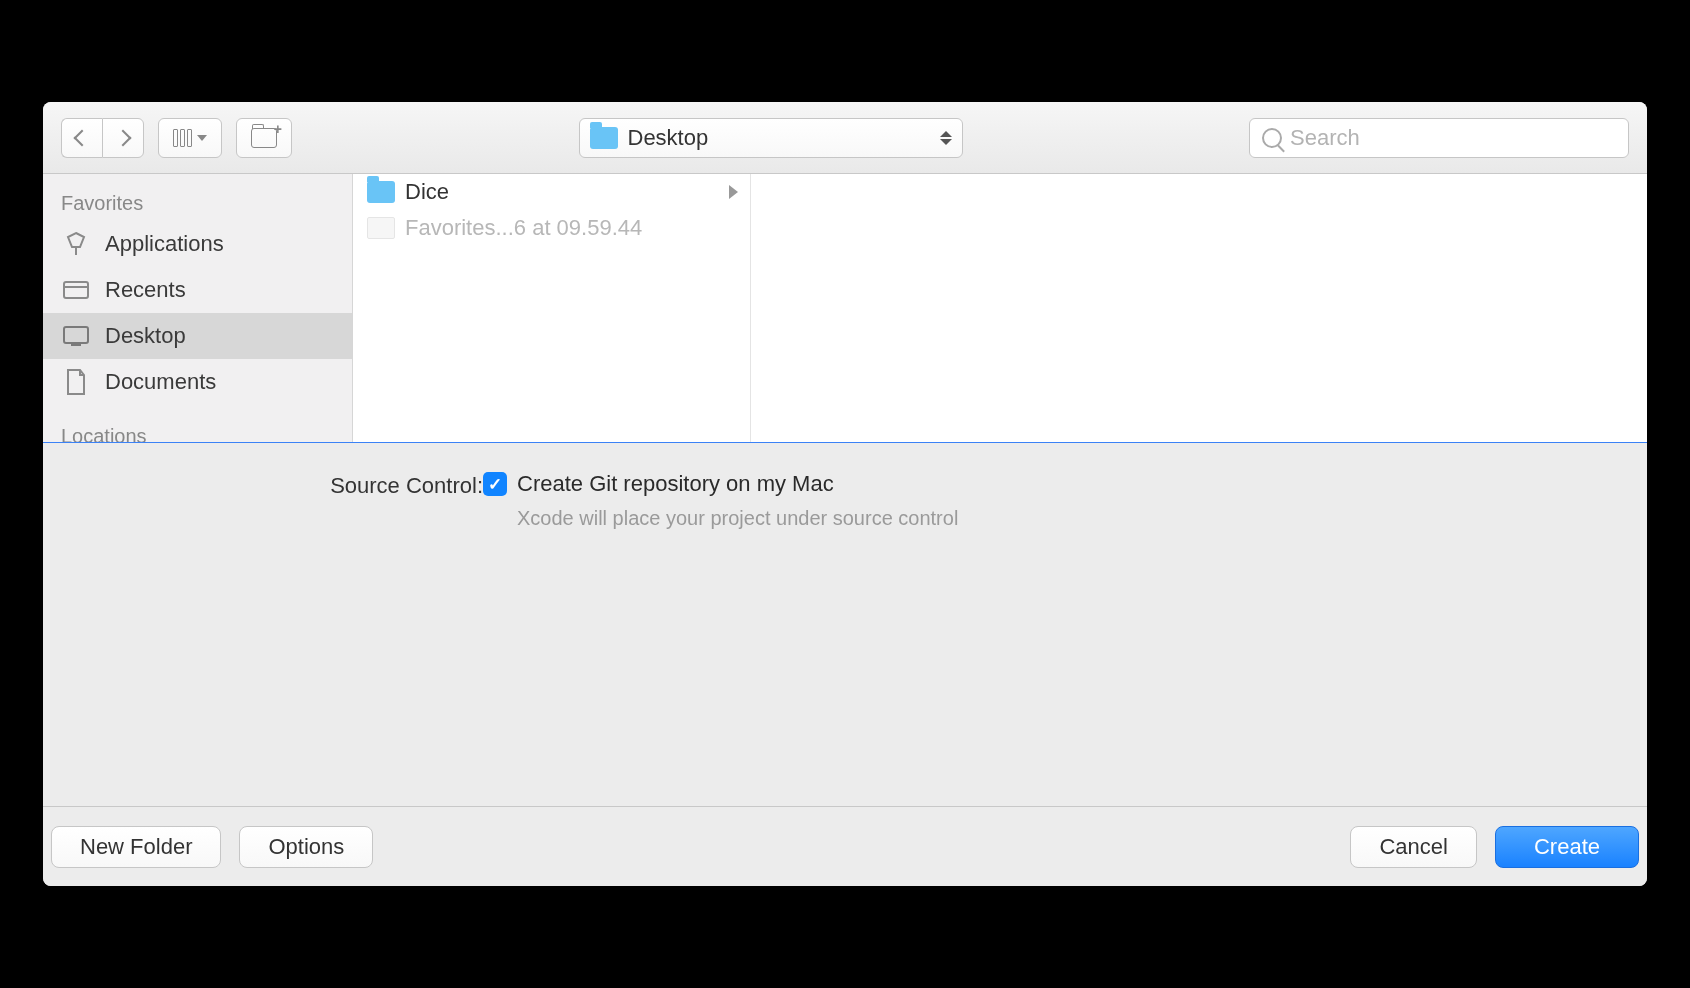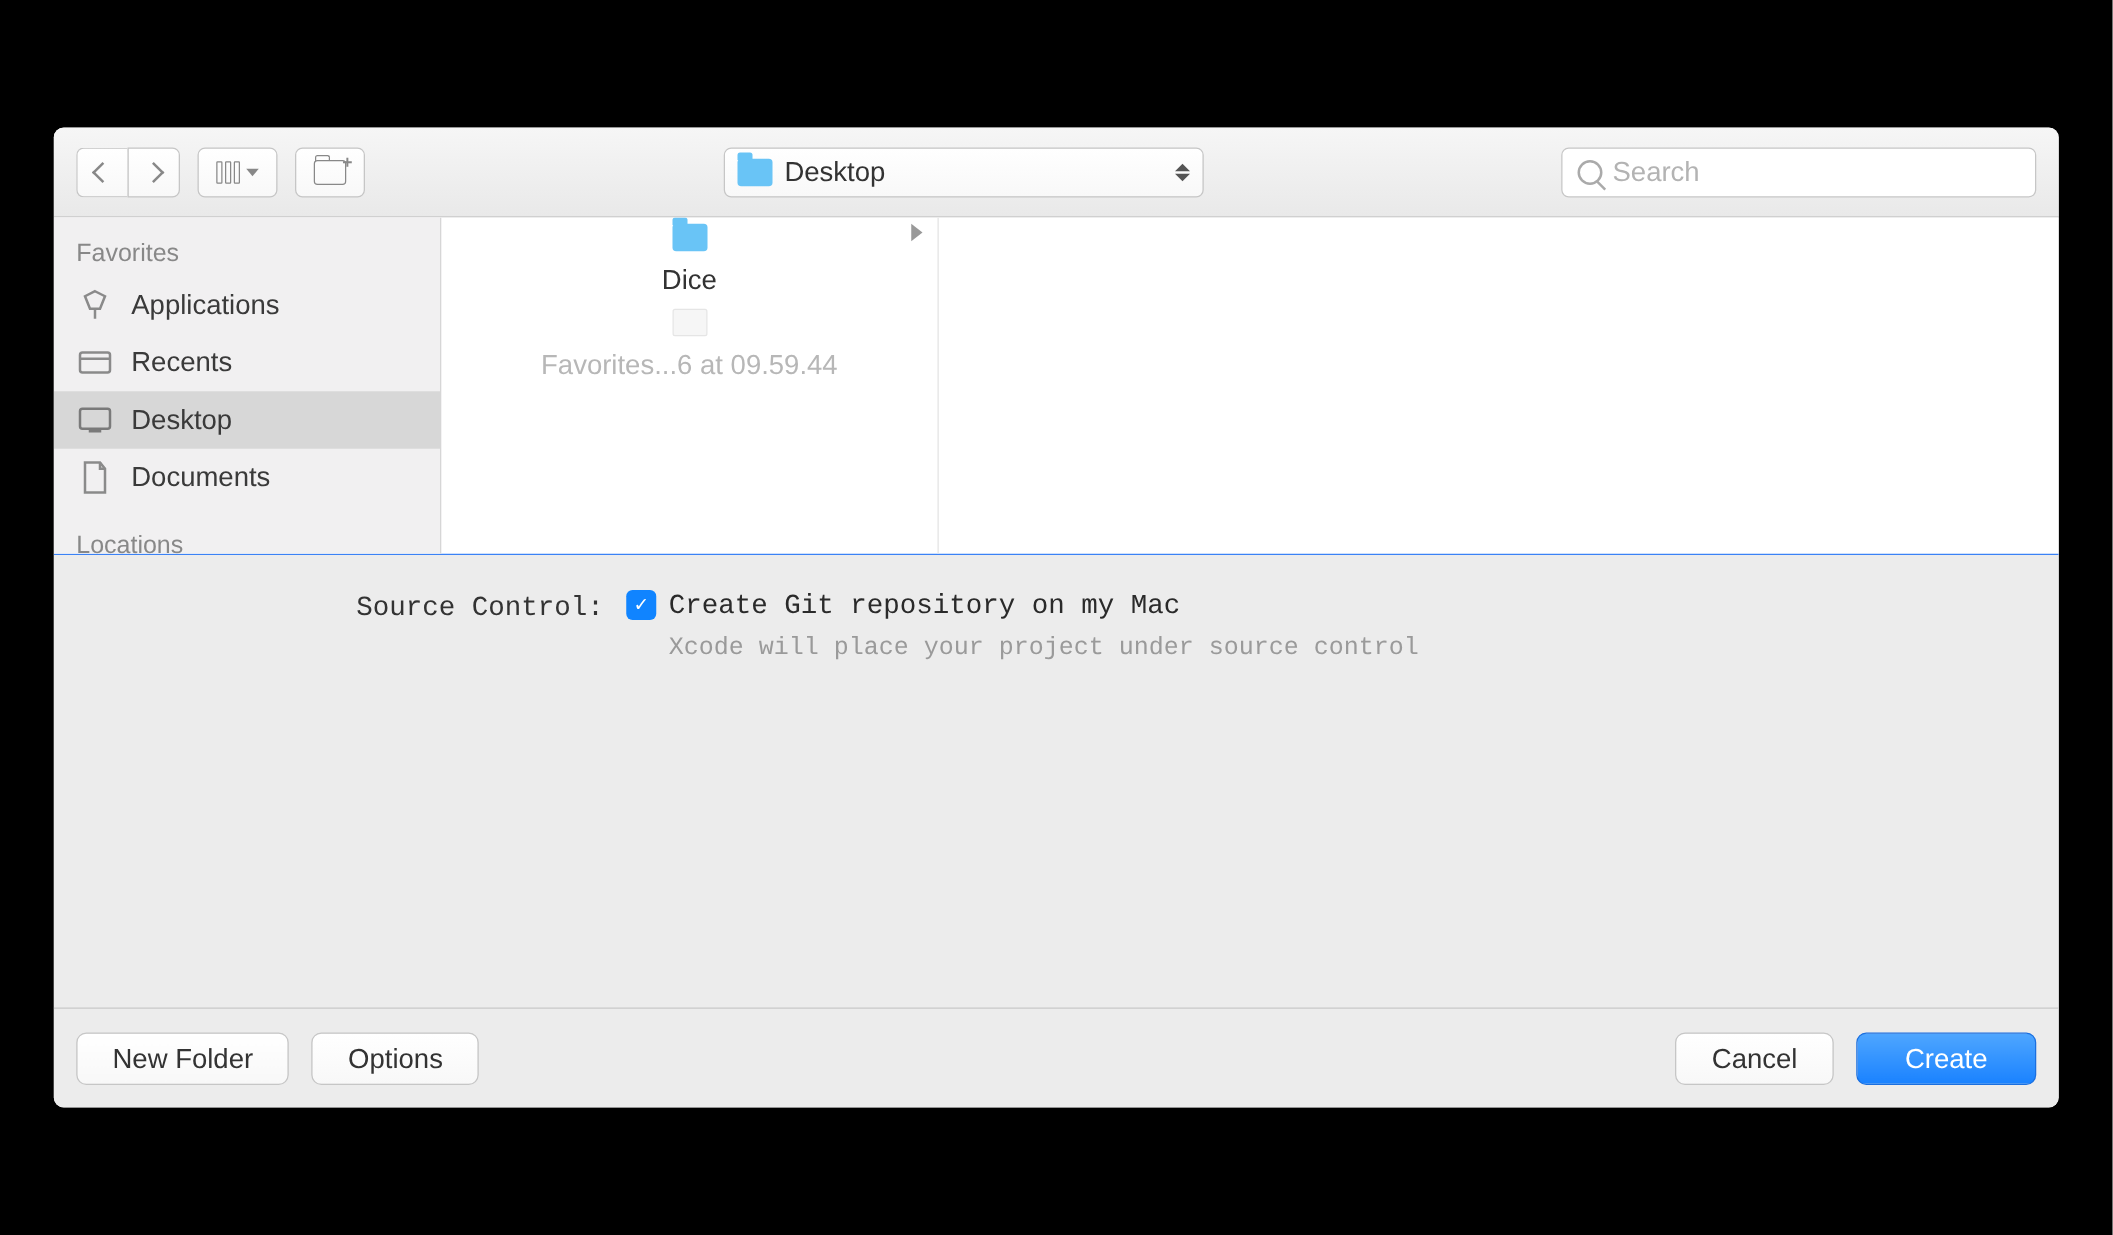--- a/index.html
+++ b/index.html
@@ -126,56 +126,55 @@
       width: 30px; height: 26px; display:flex; align-items:center; justify-content:center;
       color:#7a7a7a;
     }
     .column {
       width: 398px;
       border-right: 1px solid #e4e4e4;
     }
     .file-row {
       display:flex; align-items:center; gap:10px;
       padding: 5px 14px; font-size:22px; color:#333;
-      cursor:pointer; position:relative;flex-direction:column;
+      cursor:pointer; position:relative;
     }
     .file-row.dim { color:#b7b7b7; }
     .file-row .folder-icon { flex-shrink:0; }
     .file-row .arrow-right {
       position:absolute; right:12px; width:0;height:0;
       border-top:7px solid transparent; border-bottom:7px solid transparent; border-left:9px solid #999;
     }
     .file-thumb {
       width:28px;height:22px; background:#eee; border:1px solid #ccc; border-radius:2px; flex-shrink:0;
     }
     .file-thumb.dim { opacity:0.5; }
     
     .source-control {
       padding: 28px 40px 8px;
       background: #ececec;
-      display:flex; align-items:flex-start; gap:18px;
+      display:flex; align-items:flex-start; 
       justify-content:center;
-      font-family:Liberation Mono, monospace;
     }
     .sc-label { font-size:22px; color:#333; width: 400px; text-align:right; padding-top:2px;}
     .sc-right { display:flex; flex-direction:column; gap:6px; }
     .sc-check-row { display:flex; align-items:center; gap:10px; }
     .checkbox {
       width:24px;height:24px;background:#1084ff;border-radius:5px;
       display:flex;align-items:center;justify-content:center;color:#fff;font-size:17px;font-weight:bold;
       cursor:pointer;
     }
     .sc-text { font-size:22px; color:#2a2a2a; }
     .sc-hint { font-size:20px; color:#9a9a9a; margin-left:34px; margin-top:4px;}
     
     .footer {
       height: 80px;
       background:#ececec;
       border-top:1px solid #c8c8c8;
-      display:flex; align-items:center; padding:0 18px; gap:18px;
+      display:flex; align-items:center; padding:0 8px; gap:18px;
     }
     .footer .spacer { flex:1; }
     .push-btn {
       height: 42px;
       padding: 0 28px;
       background: linear-gradient(to bottom,#ffffff,#f8f8f8);
       border:1px solid #c6c6c6;
       border-radius:8px;
       font-size:22px; color:#333; cursor:pointer;
       display:flex;align-items:center;justify-content:center;

